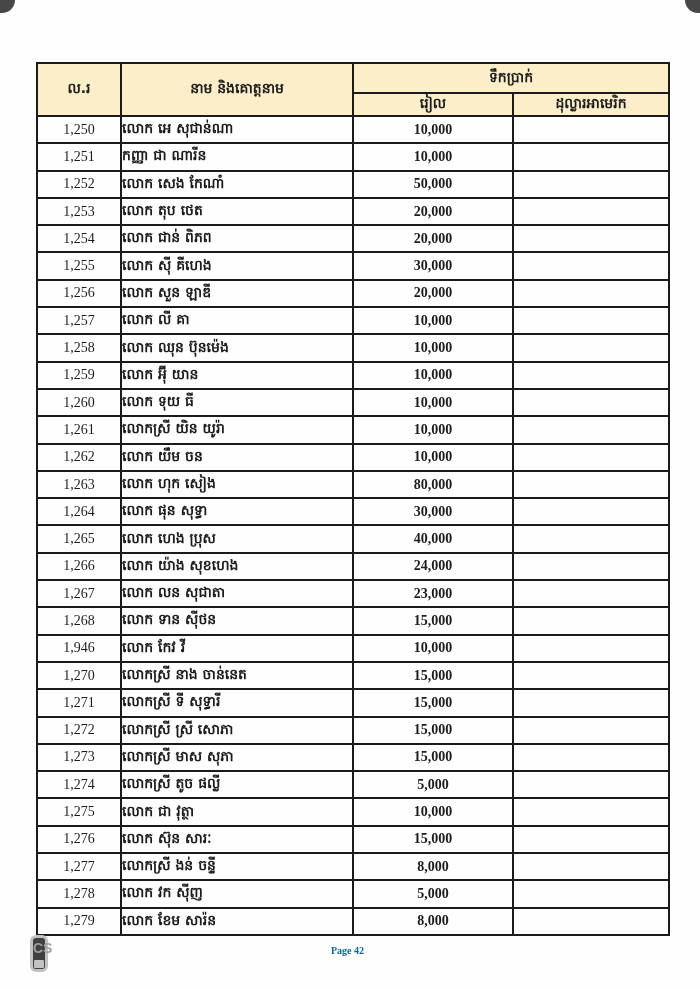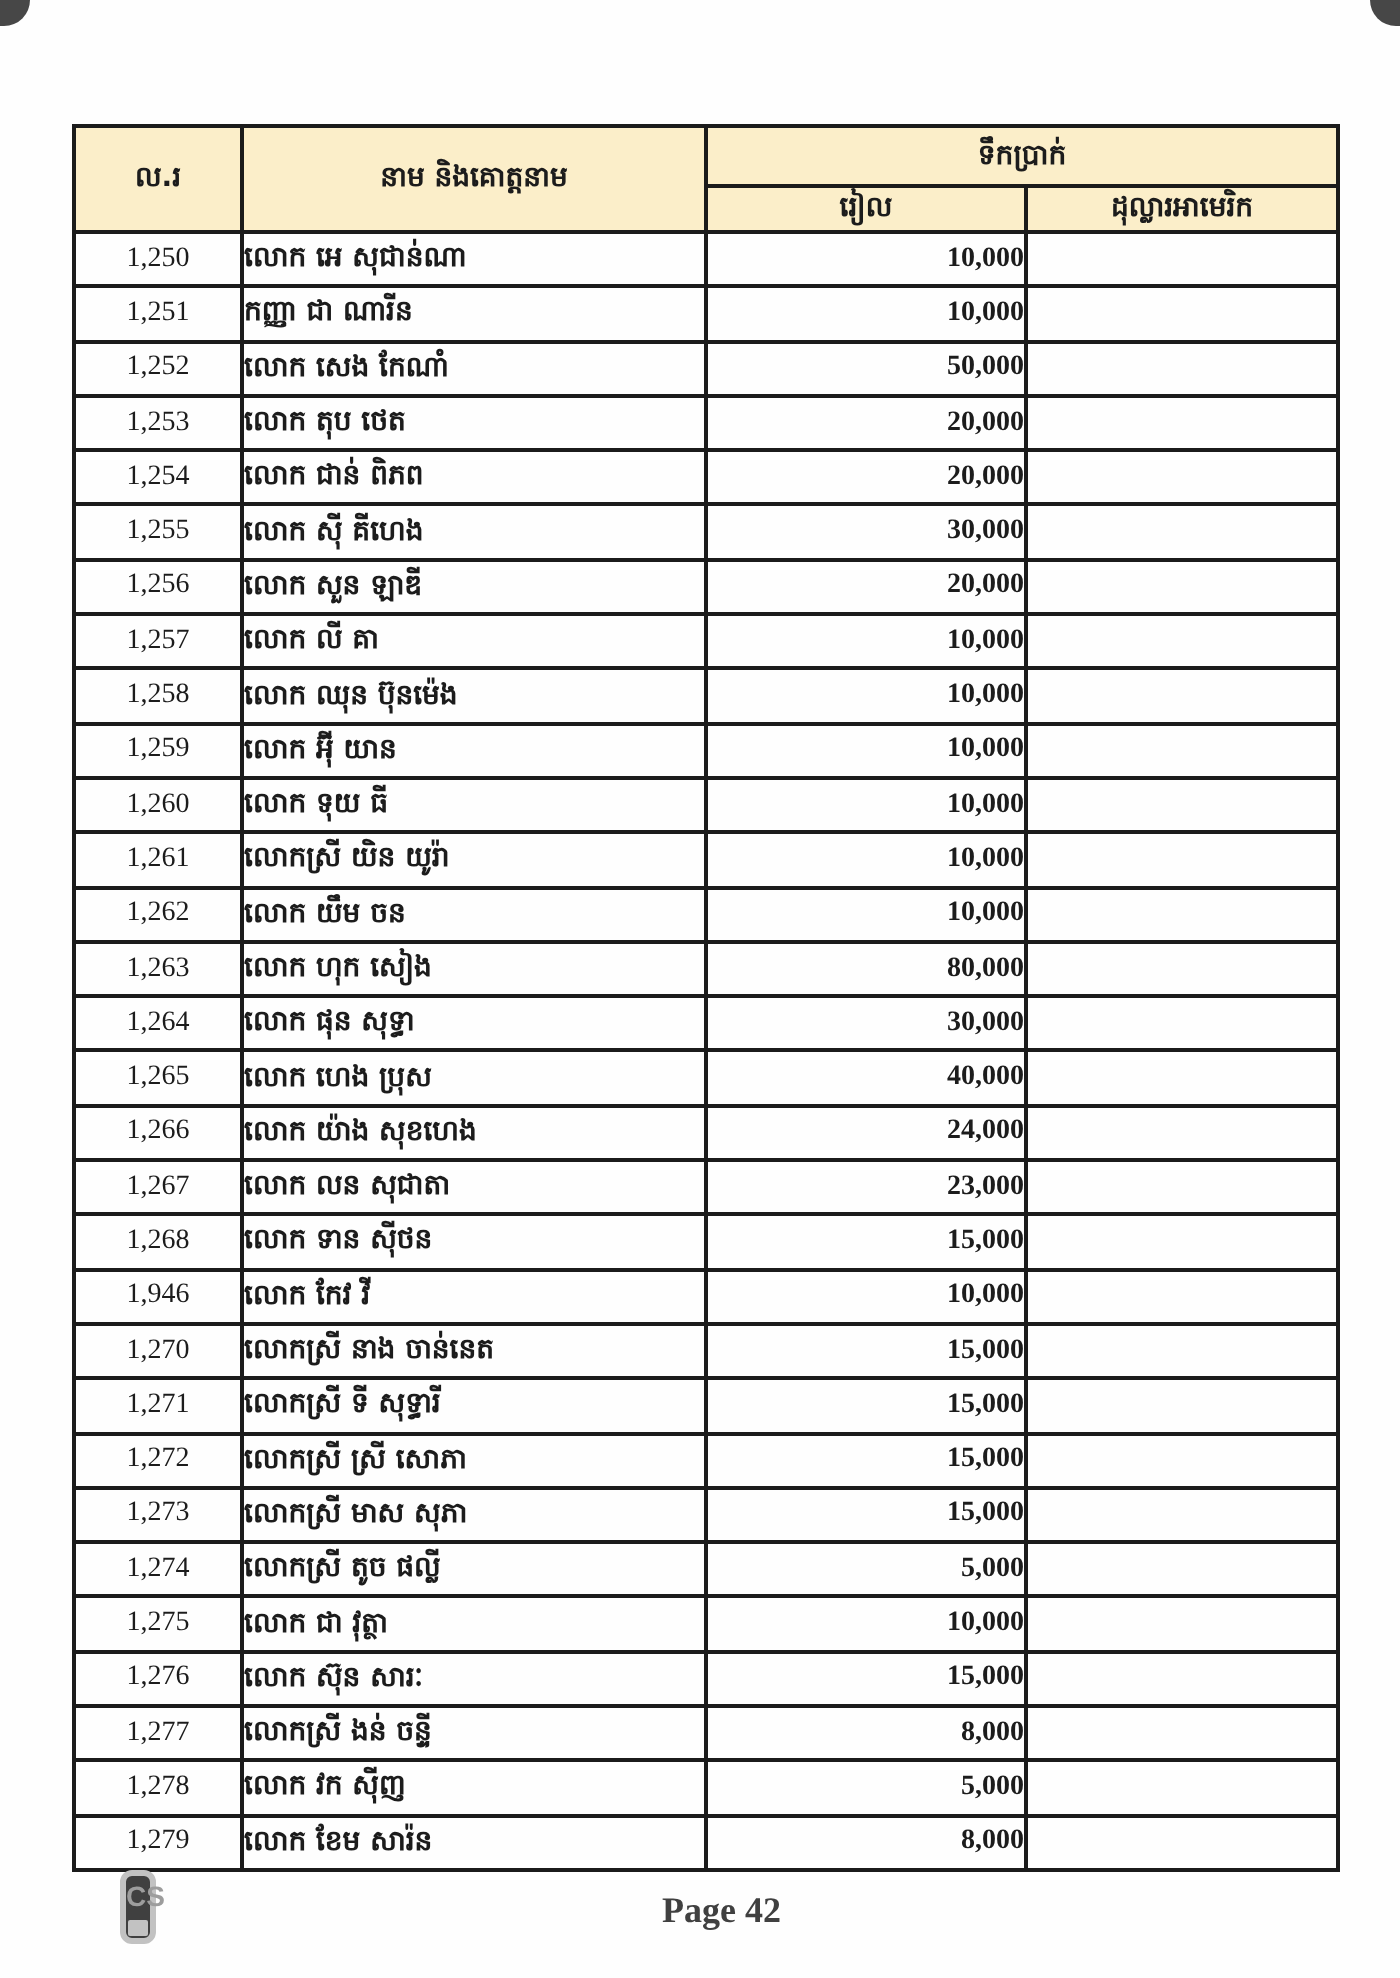--- a/index.html
+++ b/index.html
@@ -68,40 +68,39 @@
     margin-top: 36px;
   }
   td.c-name {
     font-family: "DejaVu Sans", "Liberation Sans", sans-serif;
     font-size: 14px;
     font-weight: bold;
     padding-left: 5px;
     text-align: left;
   }
   td.c-riel {
-    text-align: right;
+    text-align: center;
     padding-right: 11px;
     font-family: "Liberation Serif", serif;
     font-size: 14px;
     font-weight: bold;
   }
   td.c-usd { }
 
   
   .cs-logo {
     position: absolute;
     left: 30px;
     top: 935px;
     width: 18px;
     height: 37px;
     border: 3px solid #c2c2c2;
     border-radius: 6px;
     box-sizing: border-box;
     background: #404040;
-    margin-left: 30px;
   }
   .cs-logo .cs-text {
     display: block;
     text-align: center;
     font-family: "Liberation Sans", sans-serif;
     font-weight: bold;
     font-size: 14px;
     color: #9d9d9d;
     line-height: 20px;
   }
@@ -121,23 +120,23 @@
     font-family: "Liberation Sans", sans-serif;
     font-size: 25px;
     color: #c0c0c0;
     letter-spacing: 0.5px;
   }
   .page-number {
     position: absolute;
     left: 331px;
     top: 945px;
     font-family: "Liberation Serif", serif;
-    font-size: 18px;
+    font-size: 10px;
     font-weight: 600;
-    color: #404040;
+    color: #0369a1;
   }
 </style>
 </head>
 <body>
 
 <div class="scan">
 
   <div class="corner tl"></div>
   <div class="corner tr"></div>
 

